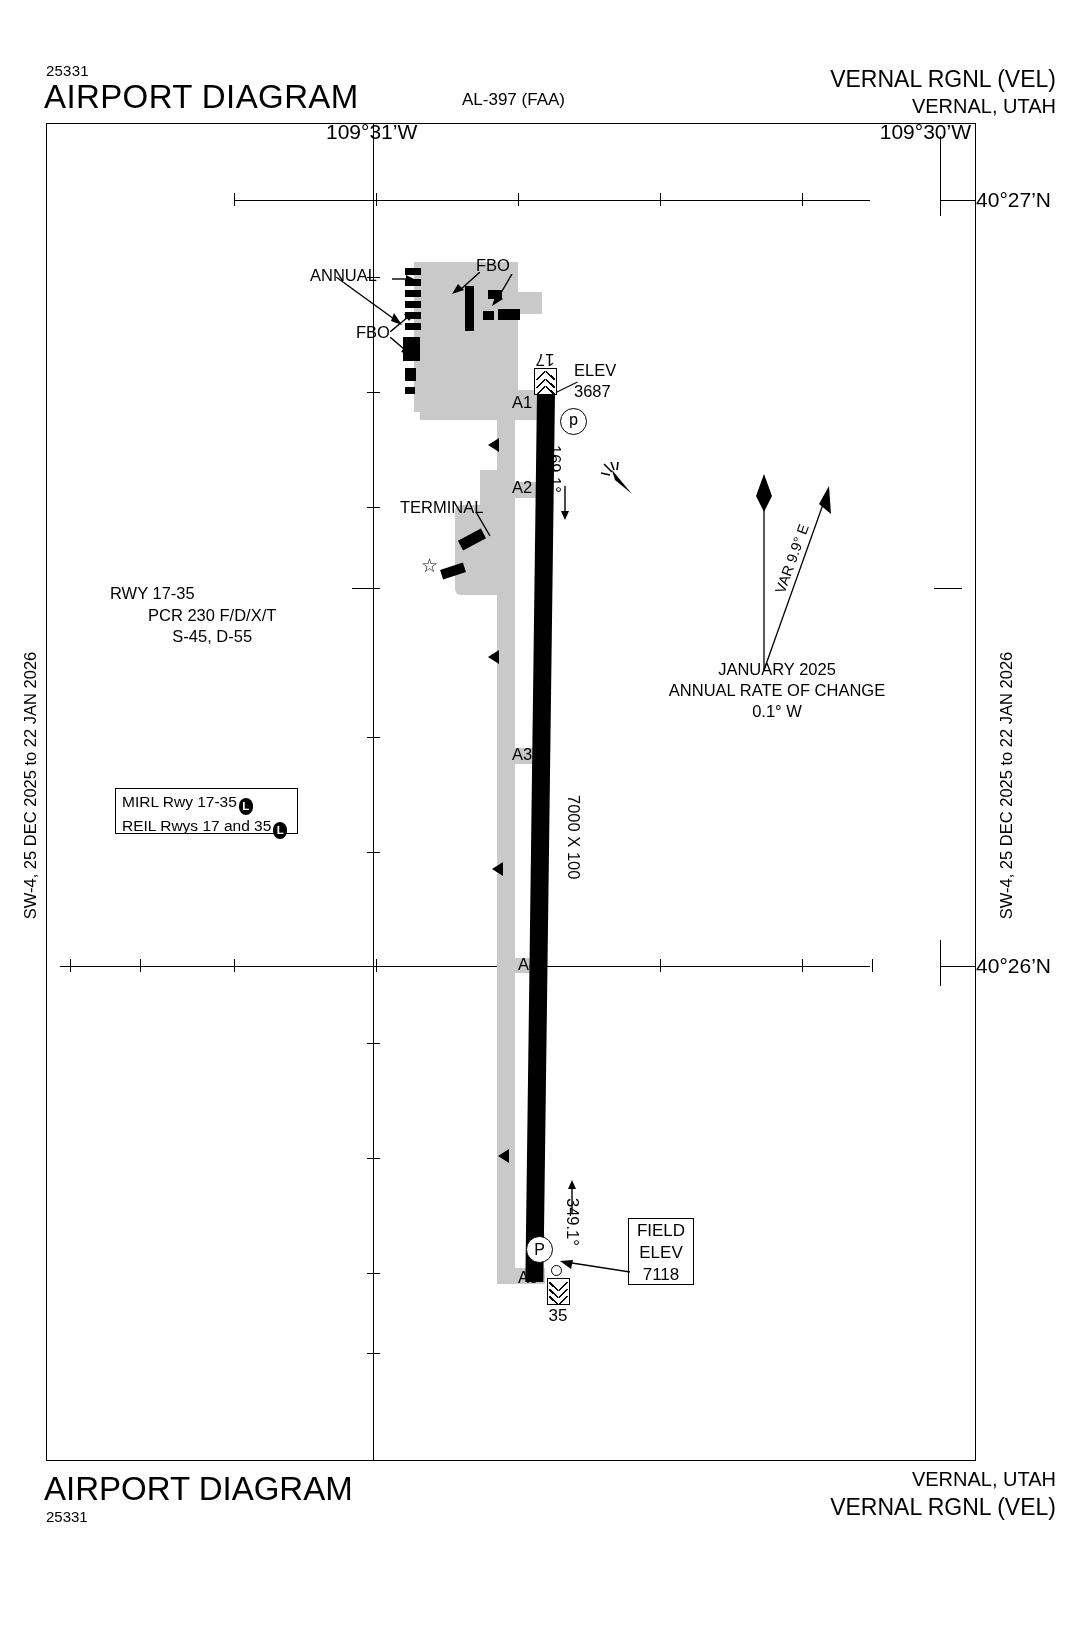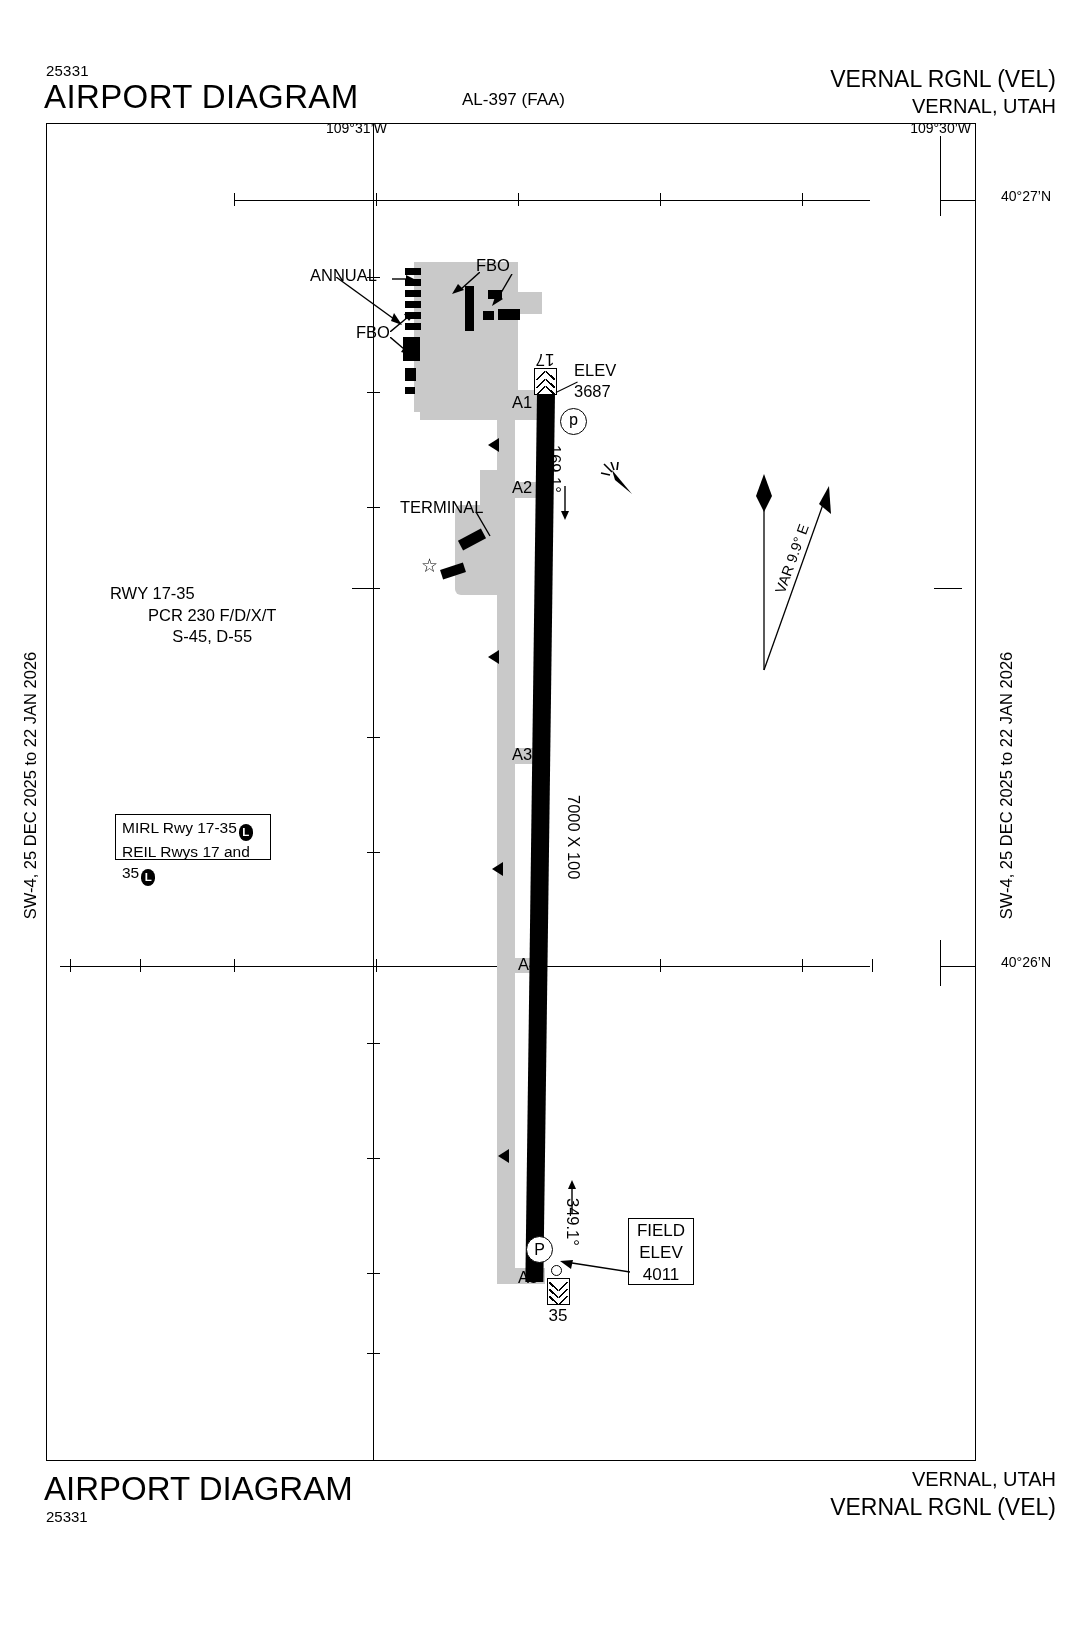--- a/index.html
+++ b/index.html
@@ -90,21 +90,21 @@
     color: #fff;
     font-size: 13px;
     line-height: 19px;
     text-align: center;
     font-weight: bold;
     border-radius: 3px;
   }
   #atis-d-badge-wrap { margin-top: 3px; }
 
   
-  .coordlabel { font-size: 14px; white-space: nowrap; }
+  .coordlabel { font-size: 21px; white-space: nowrap; }
   #lon-label-31 { left: 326px; top: 120px; }
   #lon-label-30 { right: 105px; top: 120px; }
   #lat-label-27 { right: 25px; top: 188px; }
   #lat-label-26 { right: 25px; top: 954px; }
 
   
   .grat-h {
     height: 0;
     border-top: 1.4px solid #000;
   }
@@ -173,22 +173,22 @@
     background: #fff;
   }
 
   
   .boxed {
     border: 1.6px solid #000;
     background: #fff;
     box-sizing: border-box;
   }
   #lighting-box {
-    left: 115px; top: 814px;
-    width: 156px; height: 46px;
+    left: 115px; top: 788px;
+    width: 183px; height: 46px;
     padding: 2px 6px 0 6px;
     font-size: 15.5px;
     line-height: 21px;
   }
   #field-elev-box {
     left: 628px; top: 1218px;
     width: 66px; height: 67px;
     text-align: center;
     font-size: 17px;
     line-height: 22px;
@@ -474,41 +474,46 @@
   </div>
 
   <div class="abs boxed" id="lighting-box">
     <div><span>MIRL Rwy 17-35</span><span class="lighting-dot">L</span></div>
     <div><span>REIL Rwys 17 and 35</span><span class="lighting-dot">L</span></div>
   </div>
 
   <div class="abs boxed" id="field-elev-box">
     <div>FIELD</div>
     <div>ELEV</div>
-    <div>4011</div>
+    <div>7118</div>
   </div>
   <div class="abs" style="left:560px; top:1258px;">
     <svg width="70" height="18" viewBox="0 0 70 18">
         <line x1="70" y1="14" x2="12" y2="5" stroke="#000" stroke-width="1.4"></line>
         <polygon points="0,3 13,2 11,11" fill="#000"></polygon>
       </svg>
   </div>
 
   <div class="abs" style="left:736px; top:474px;">
     <svg width="160" height="200" viewBox="0 0 160 200">
 
       <line x1="28" y1="18" x2="28" y2="196" stroke="#000" stroke-width="1.3"></line>
       <polygon points="28,0 36,22 28,38 20,22" fill="#000"></polygon>
 
       <line x1="28" y1="196" x2="90" y2="22" stroke="#000" stroke-width="1.3"></line>
       <polygon points="93,12 95,40 83,30" fill="#000"></polygon>
     </svg>
   </div>
   <div class="abs" style="left:772px; top:590px; font-size:14.5px; white-space:nowrap; transform: rotate(-70deg); transform-origin: 0 0;">VAR 9.9° E</div>
 
+  <div class="abs" id="mag-var-text">
+    <div>JANUARY 2025</div>
+    <div>ANNUAL RATE OF CHANGE</div>
+    <div>0.1° W</div>
+  </div>
 
   <div class="abs sidetext" id="side-label-left">SW-4,  25 DEC 2025  to  22 JAN 2026</div>
   <div class="abs sidetext" id="side-label-right">SW-4,  25 DEC 2025  to  22 JAN 2026</div>
 
   <div class="abs" id="page-title-bottom">AIRPORT DIAGRAM</div>
   <div class="abs" id="chart-number-bottom">25331</div>
   <div class="abs" id="airport-city-bottom">VERNAL, UTAH</div>
   <div class="abs" id="airport-name-bottom">VERNAL RGNL (VEL)</div>
 
 </div>

